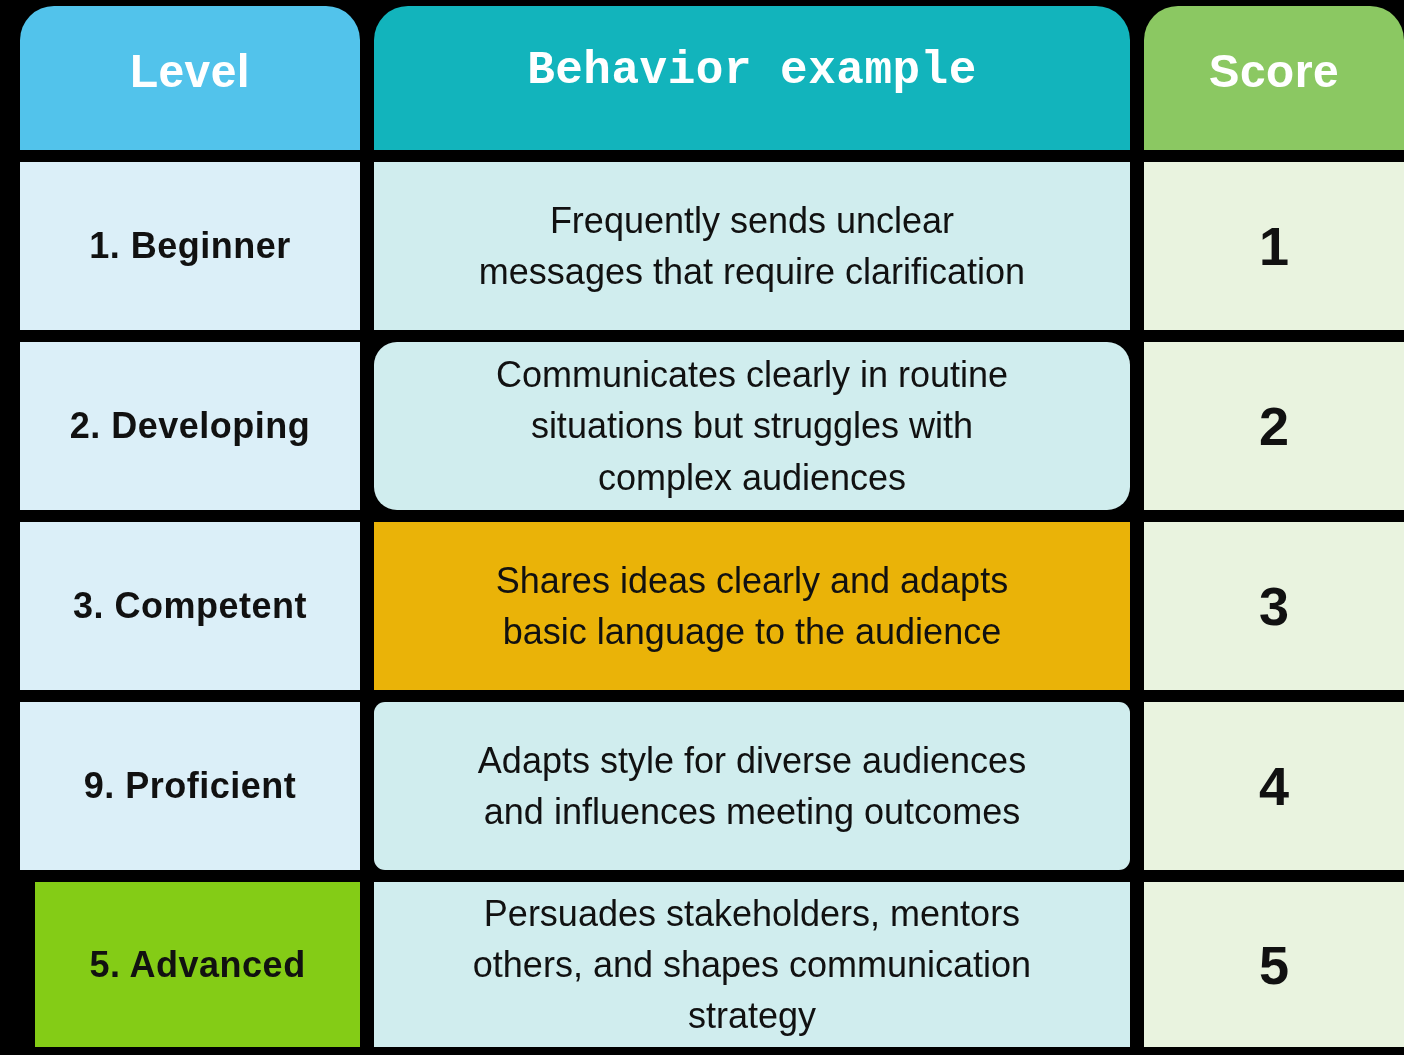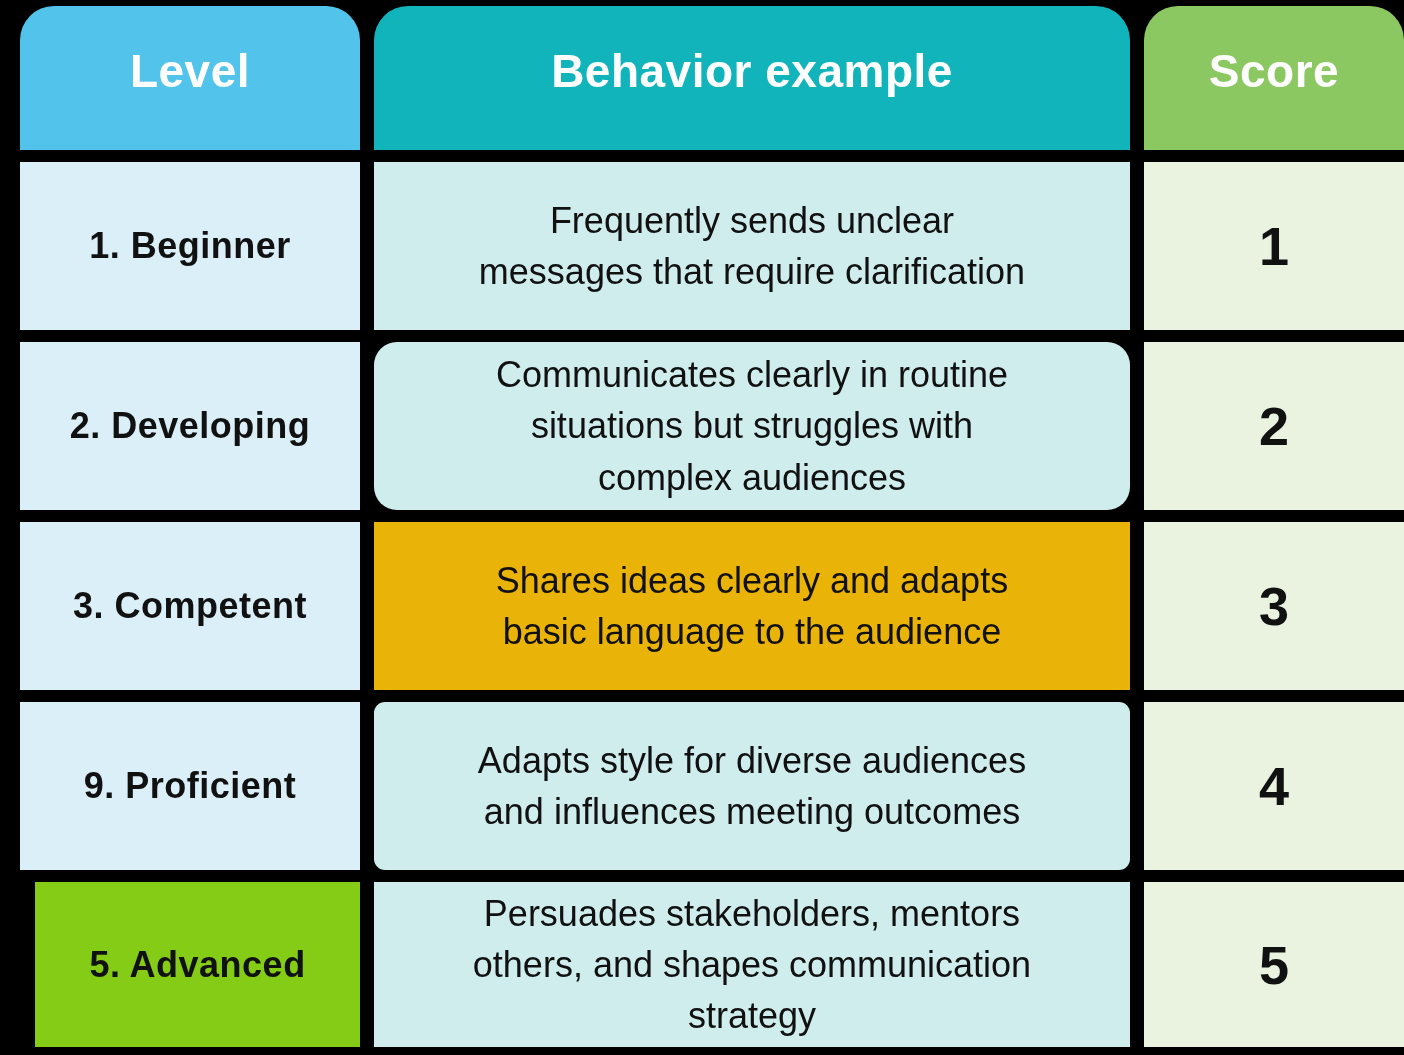--- a/index.html
+++ b/index.html
@@ -73,21 +73,21 @@
 </style>
 </head>
 <body>
 
 <div class="stage">
   <div class="grid">
 
     <div class="hcell col0h" data-bg="table.columns.0.header_bg" style="background-color: rgb(82, 195, 235);">
       <span>Level</span>
     </div>
-    <div class="hcell col1h" data-bg="table.columns.1.header_bg" style="background-color: rgb(18, 180, 188);">
+    <div class="hcell col1h" data-bg="table.columns.1.header_bg" style="background-color: rgb(18, 180, 188); font-family: Liberation Mono, monospace;">
       <span>Behavior example</span>
     </div>
     <div class="hcell col2h" data-bg="table.columns.2.header_bg" style="background-color: rgb(139, 200, 98);">
       <span>Score</span>
     </div>
 
     <div class="cell level col0" data-bg="table.columns.0.cell_bg" style="background-color: rgb(219, 239, 248);">
       <span>1. Beginner</span>
     </div>
     <div class="cell behavior col1" data-bg="table.columns.1.cell_bg" style="background-color: rgb(208, 237, 238);">

